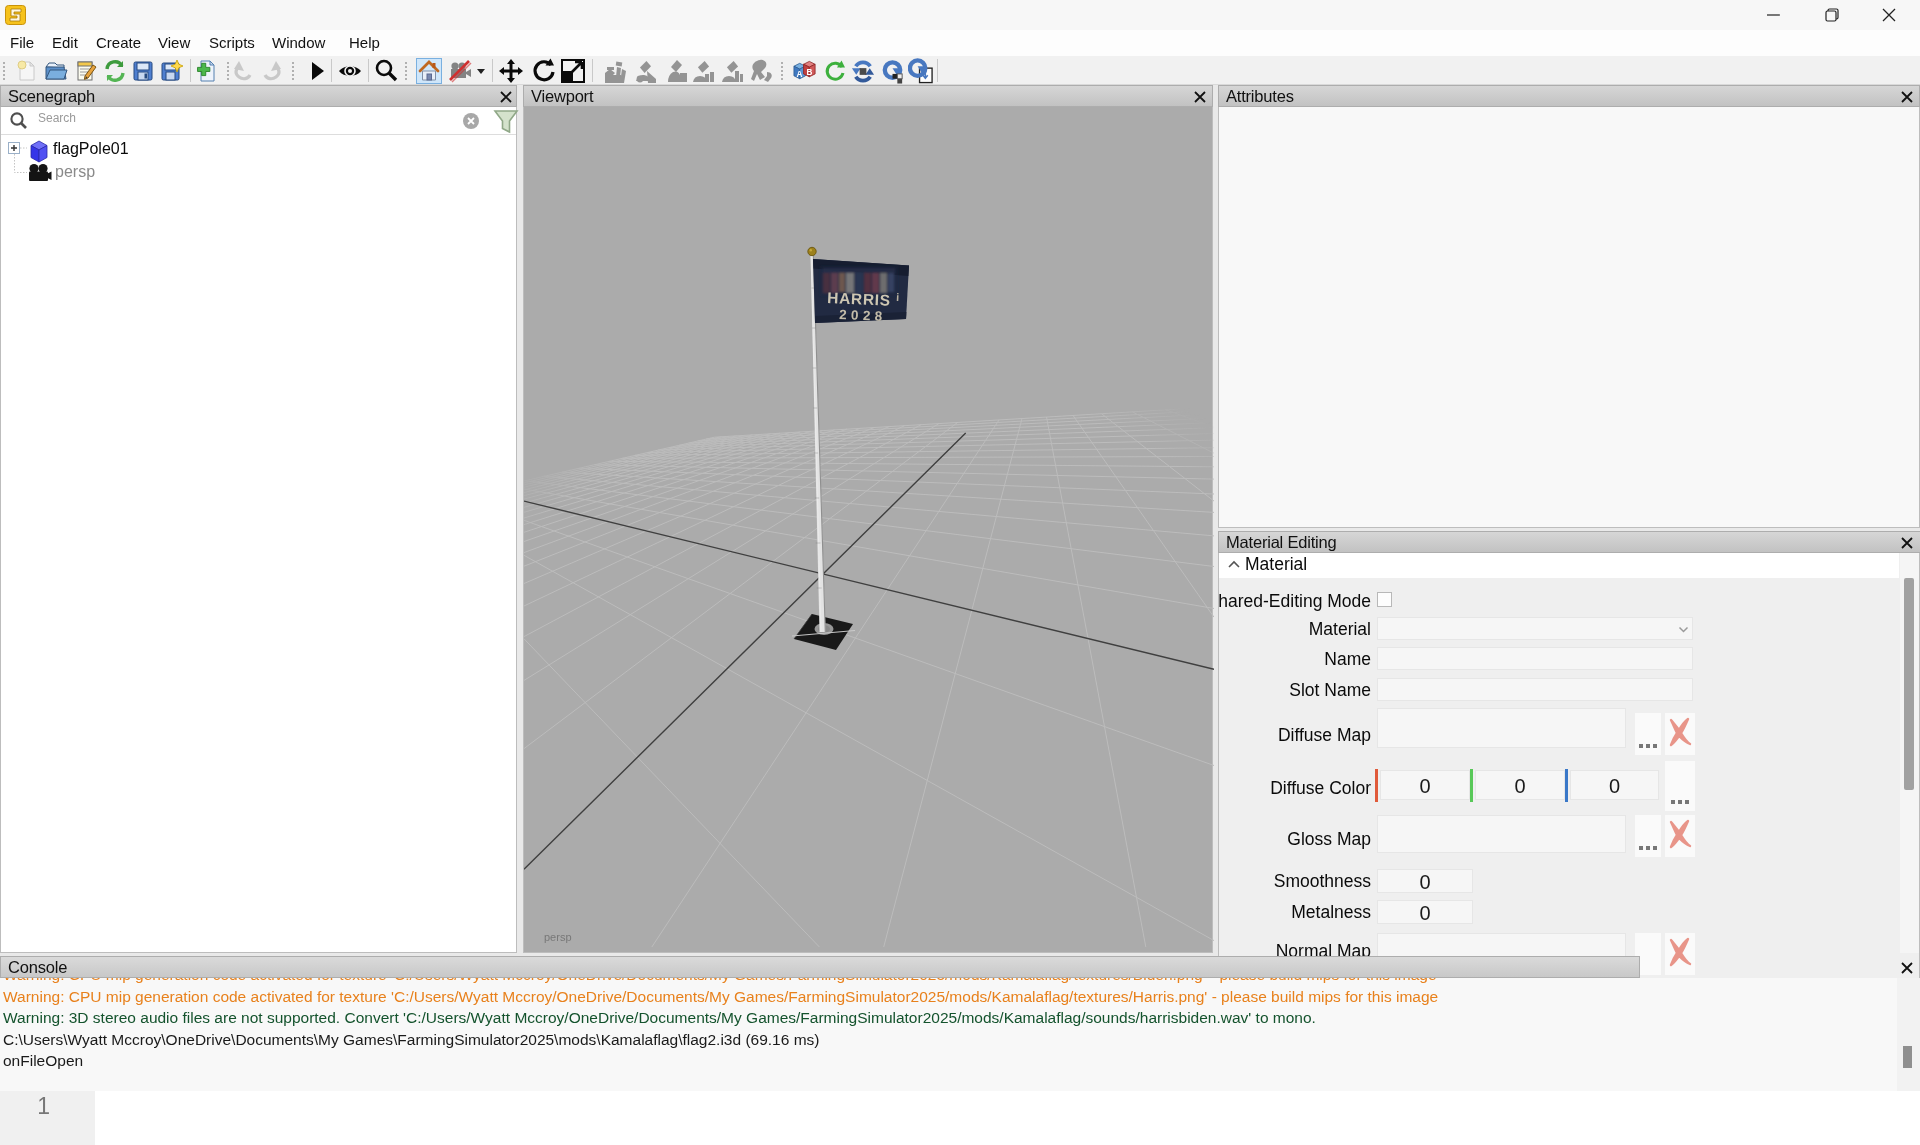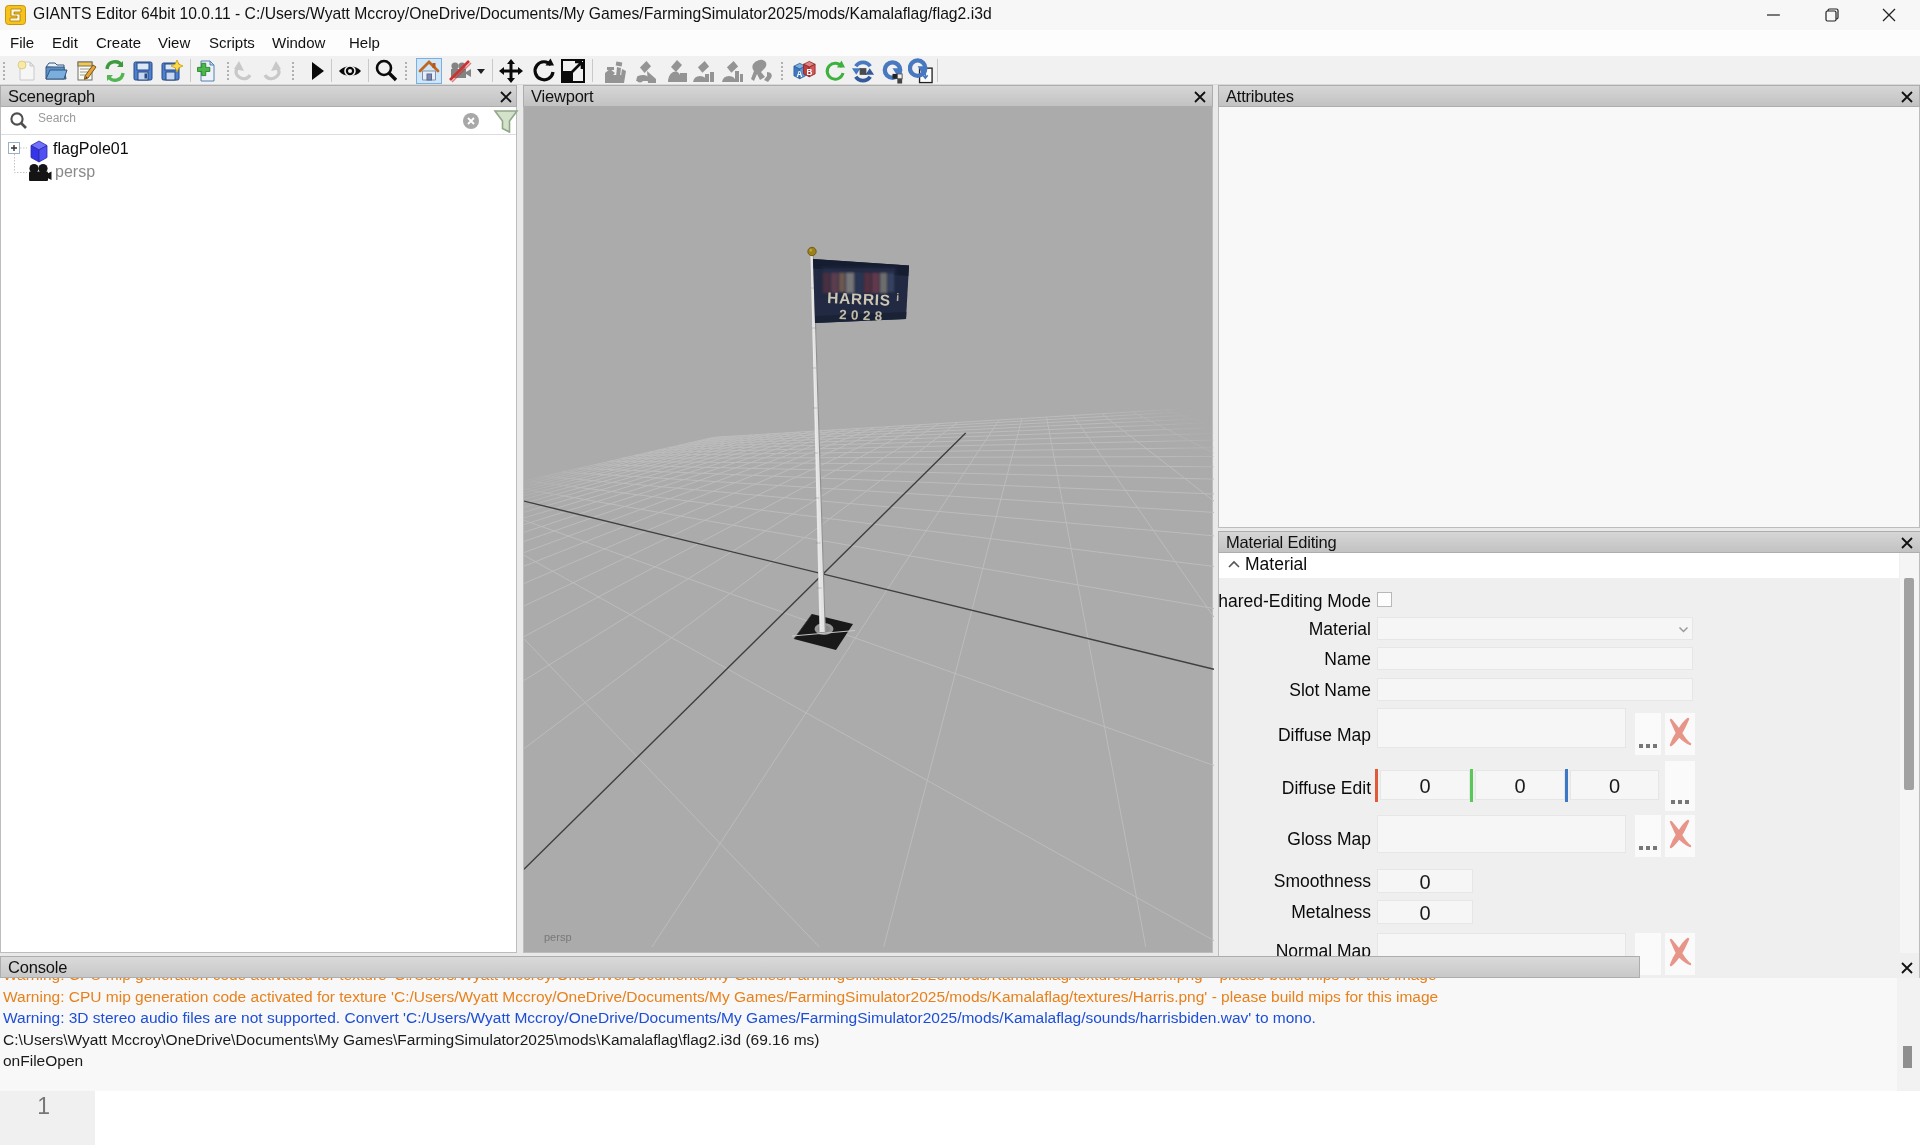--- a/index.html
+++ b/index.html
@@ -21,21 +21,20 @@
 .pbody { position:absolute; background:#f8f8f8; border:1px solid #bdbdbd; border-top:none; }
 </style>
 </head>
 <body>
 
 <div id="titlebar">
  <svg class="abs" style="left:5px;top:5px" width="21" height="20" viewBox="0 0 21 20">
    <rect x="0.5" y="0.5" width="20" height="19" rx="3" fill="#f6c21c" stroke="#c8920a"></rect>
    <path d="M6 4 h10 v3 h-7 v2 h6 v7 H5 v-3 h7 v-2 H6 z" fill="#fff8e2" stroke="#a87808" stroke-width="0.8"></path>
  </svg>
- <div id="titletext">GIANTS Editor 64bit 10.0.11 - C:/Users/Wyatt Mccroy/OneDrive/Documents/My Games/FarmingSimulator2025/mods/Kamalaflag/flag2.i3d</div>
  <svg class="abs" style="left:1755px;top:0" width="165" height="30" viewBox="0 0 165 30">
    <path d="M12 15 h13" stroke="#222" stroke-width="1.2" fill="none"></path>
    <rect x="73" y="9" width="10" height="10" fill="none" stroke="#222" stroke-width="1.2" rx="1.5"></rect>
    <rect x="71" y="11" width="10" height="10" fill="#f7f7f7" stroke="#222" stroke-width="1.2" rx="1.5"></rect>
    <path d="M128 9 l12 12 M140 9 l-12 12" stroke="#222" stroke-width="1.3" fill="none"></path>
  </svg>
 </div>
 
 <div id="menubar">
  <span class="menuitem" style="left:10px">File</span>
@@ -469,21 +468,21 @@
   <div class="abs mlab" style="top:172px">Diffuse Map</div>
   <div class="abs mfield" style="left:158px;top:155px;width:249px;height:40px"></div>
   <div class="abs mbtn" style="left:416px;top:160px;width:26px;height:42px">
       <span class="dots"></span>
     </div>
   <div class="abs mbtn" style="left:446px;top:160px;width:30px;height:42px">
     <svg width="26" height="34" viewBox="0 0 26 34">
         <path d="M4 6 C9 12 10 13 12 16 C15 11 17 8 21 5 C18 12 16 16 14 19 C17 24 20 28 23 30 C18 28 15 25 12 22 C9 26 7 29 4 31 C6 26 8 22 10 19 C8 15 6 10 4 6 z" fill="#e89084" stroke="#e89084" stroke-width="2.4" stroke-linejoin="round" opacity="0.95"></path>
       </svg>
   </div>
-  <div class="abs mlab" style="top:225px">Diffuse Edit</div>
+  <div class="abs mlab" style="top:225px">Diffuse Color</div>
   <div class="abs" style="left:156px;top:216px;width:3px;height:33px;background:#e05a3a"></div>
   <div class="abs mfield" style="left:161px;top:217px;width:90px;height:30px;text-align:center;line-height:30px">0</div>
   <div class="abs" style="left:251px;top:216px;width:3px;height:33px;background:#58c858"></div>
   <div class="abs mfield" style="left:256px;top:217px;width:90px;height:30px;text-align:center;line-height:30px">0</div>
   <div class="abs" style="left:346px;top:216px;width:3px;height:33px;background:#3a78c8"></div>
   <div class="abs mfield" style="left:351px;top:217px;width:89px;height:30px;text-align:center;line-height:30px">0</div>
   <div class="abs mbtn" style="left:446px;top:208px;width:30px;height:50px">
       <span class="dots"></span>
     </div>
   <div class="abs mlab" style="top:276px">Gloss Map</div>
@@ -516,21 +515,21 @@
 <div class="phead" style="left:0;top:956px;width:1640px;background:linear-gradient(180deg,#dadada,#c8c8c8)">
   <span class="t">Console</span>
   <svg class="phx" style="left:1898px" width="16" height="16" viewBox="0 0 16 16">
       <path d="M3 3 L13 13 M13 3 L3 13" stroke="#111" stroke-width="1.8"></path>
     </svg>
 </div>
 <div class="abs" style="left:0;top:978px;width:1920px;height:113px;background:#f8f8f8;overflow:hidden">
   <div style="position:absolute;left:3px;top:-14px;width:1895px;font-size:15.5px;line-height:21.5px;white-space:nowrap">
     <div style="color:#e8811c">Warning: CPU mip generation code activated for texture 'C:/Users/Wyatt Mccroy/OneDrive/Documents/My Games/FarmingSimulator2025/mods/Kamalaflag/textures/Biden.png' - please build mips for this image</div>
     <div style="color:#e8811c">Warning: CPU mip generation code activated for texture 'C:/Users/Wyatt Mccroy/OneDrive/Documents/My Games/FarmingSimulator2025/mods/Kamalaflag/textures/Harris.png' - please build mips for this image</div>
-    <div style="color:#1d4ed8">Warning: 3D stereo audio files are not supported. Convert 'C:/Users/Wyatt Mccroy/OneDrive/Documents/My Games/FarmingSimulator2025/mods/Kamalaflag/sounds/harrisbiden.wav' to mono.</div>
+    <div style="color:#14532d">Warning: 3D stereo audio files are not supported. Convert 'C:/Users/Wyatt Mccroy/OneDrive/Documents/My Games/FarmingSimulator2025/mods/Kamalaflag/sounds/harrisbiden.wav' to mono.</div>
     <div style="color:#1a1a1a">C:\Users\Wyatt Mccroy\OneDrive\Documents\My Games\FarmingSimulator2025\mods\Kamalaflag\flag2.i3d (69.16 ms)</div>
     <div style="color:#1a1a1a">onFileOpen</div>
   </div>
   <div class="abs" style="left:1897px;top:0;width:23px;height:113px;background:#f2f2f2"></div>
   <div class="abs" style="left:1903px;top:68px;width:9px;height:22px;background:#8f8f8f"></div>
 </div>
 <div class="abs" style="left:0;top:1091px;width:1920px;height:54px;background:#fff">
   <div class="abs" style="left:0;top:0;width:95px;height:54px;background:#f0f0f0"></div>
   <div class="abs" style="left:0;top:2px;width:50px;text-align:right;font-size:23px;color:#777;font-family:'Liberation Sans',sans-serif">1</div>
 </div>

